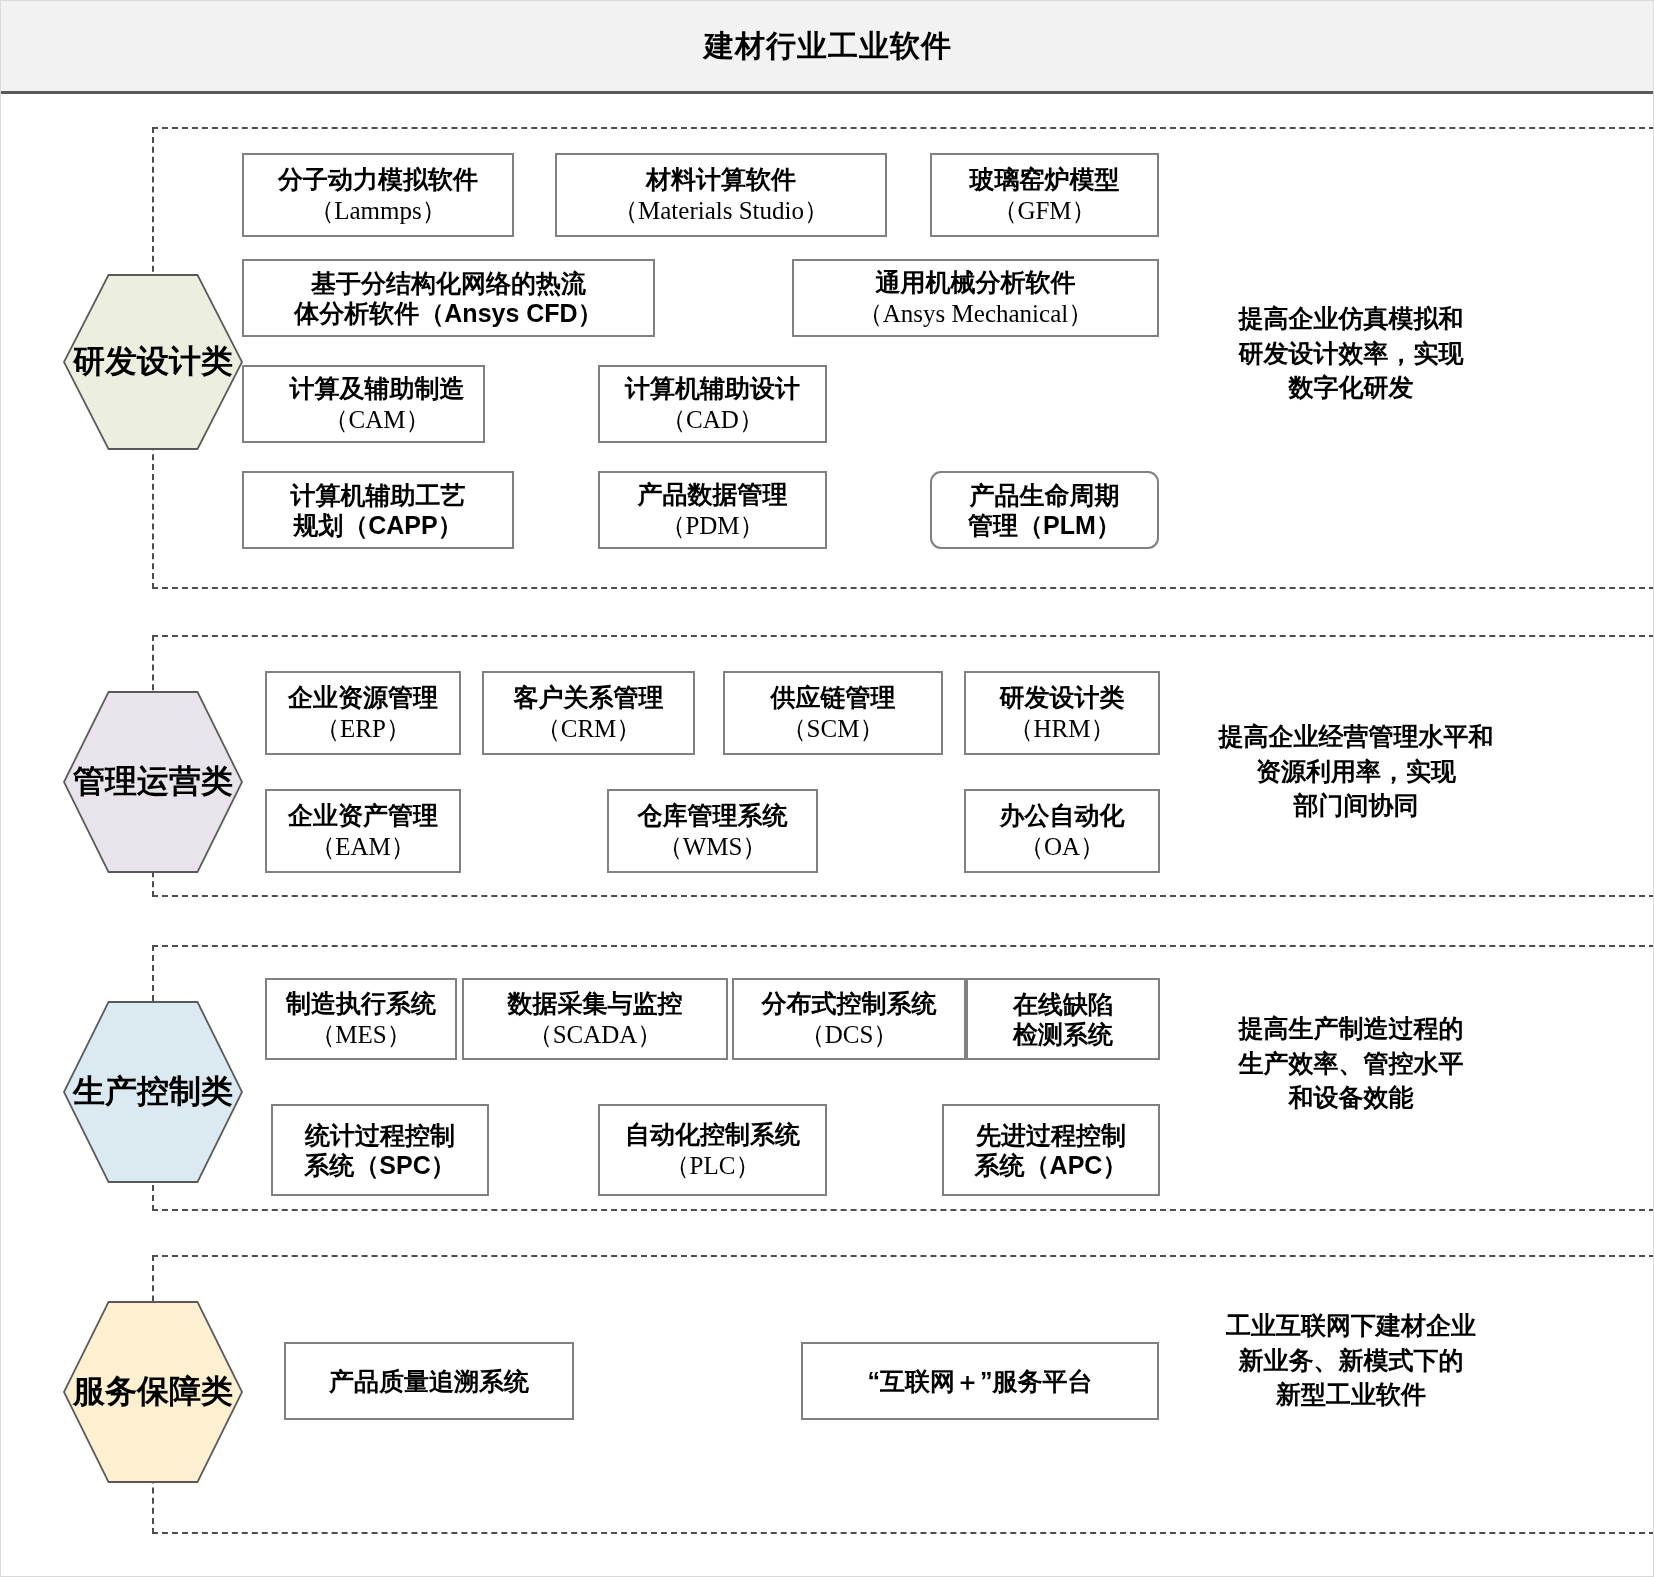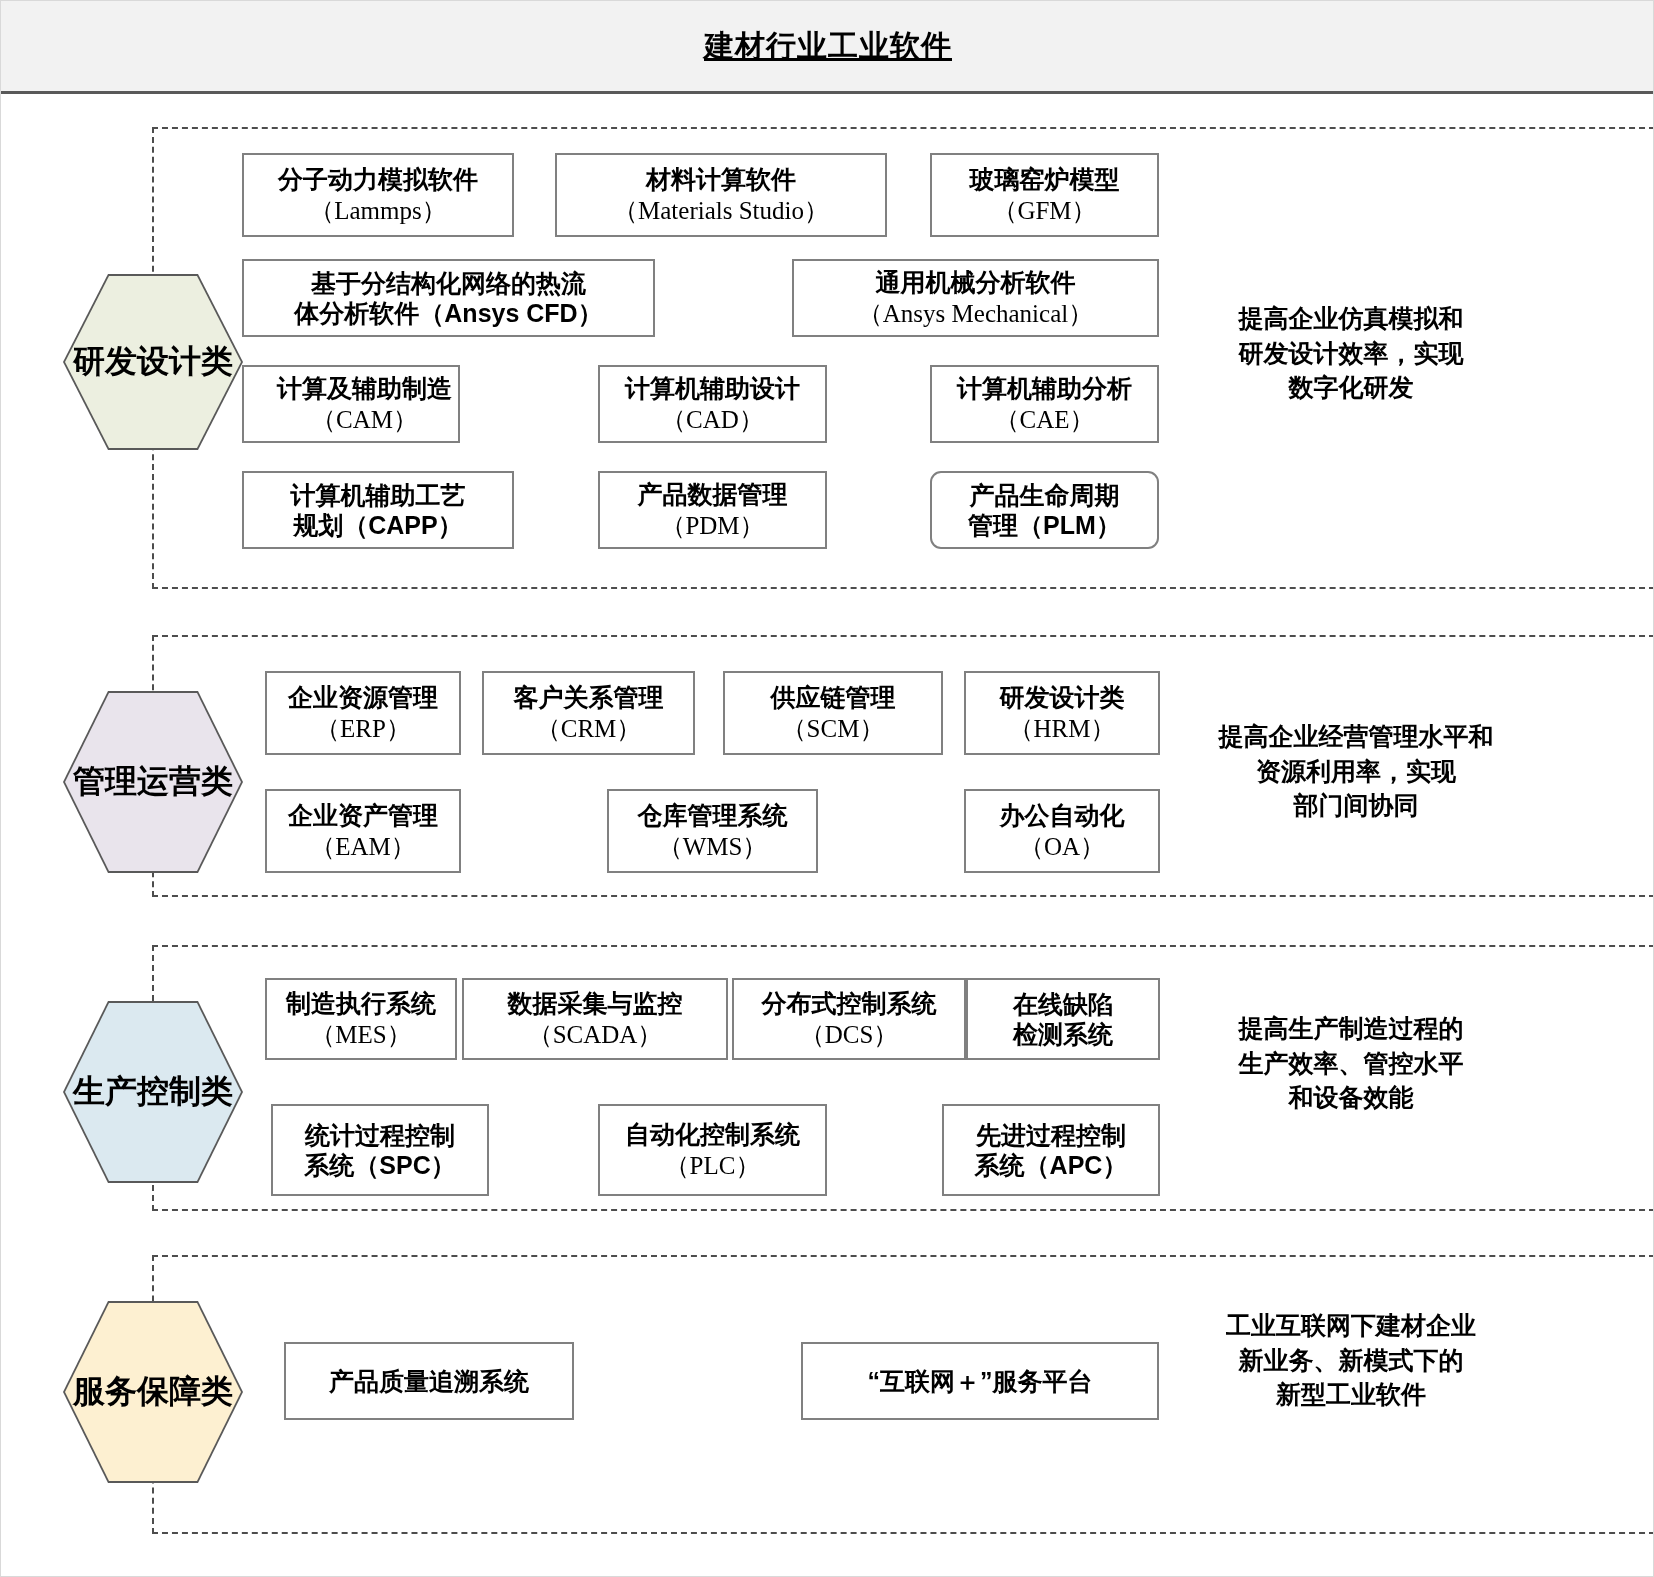--- a/index.html
+++ b/index.html
@@ -15,21 +15,21 @@
     box-sizing:border-box;
     border:1px solid #d9d9d9;
   }
 
   
   .title-bar{
     position:absolute;left:0;top:0;width:1654px;height:93px;
     background:#f2f2f2;
     border-bottom:3px solid #595959;
     box-sizing:border-box;
-    display:flex;align-items:center;justify-content:center;text-decoration:underline;
+    display:flex;align-items:center;justify-content:center;
   }
   .title-bar .title-text{
     font-size:30px;font-weight:bold;letter-spacing:1px;
     font-family:"Liberation Sans","DejaVu Sans",sans-serif;
   }
 
   
   .group-region{
     position:absolute;
     border:2px dashed #4d4d4d;
@@ -120,33 +120,28 @@
     <span>
       <span>基于分结构化网络的热流</span><br><span>体分析软件（Ansys CFD）</span>
     </span>
   </div>
   <div class="item-box" style="left:791px;top:258px;width:367px;height:78px;">
     <span>
       <span>通用机械分析软件</span><br><span class="ascii">（Ansys Mechanical）</span>
     </span>
   </div>
 
-  <div class="item-box" style="left:241px;top:364px;width:218px;height:78px;padding-left:30px;">
+  <div class="item-box" style="left:241px;top:364px;width:243px;height:78px;padding-left:30px;">
     <span>
       <span>计算及辅助制造</span><br><span class="ascii">（CAM）</span>
     </span>
   </div>
   <div class="item-box" style="left:597px;top:364px;width:229px;height:78px;">
     <span>
       <span>计算机辅助设计</span><br><span class="ascii">（CAD）</span>
-    </span>
-  </div>
-  <div class="item-box" style="left:929px;top:364px;width:229px;height:78px;">
-    <span>
-      <span>计算机辅助分析</span><br><span class="ascii">（CAE）</span>
     </span>
   </div>
 
   <div class="item-box" style="left:241px;top:470px;width:272px;height:78px;">
     <span>
       <span>计算机辅助工艺</span><br><span>规划（CAPP）</span>
     </span>
   </div>
   <div class="item-box" style="left:597px;top:470px;width:229px;height:78px;">
     <span>

